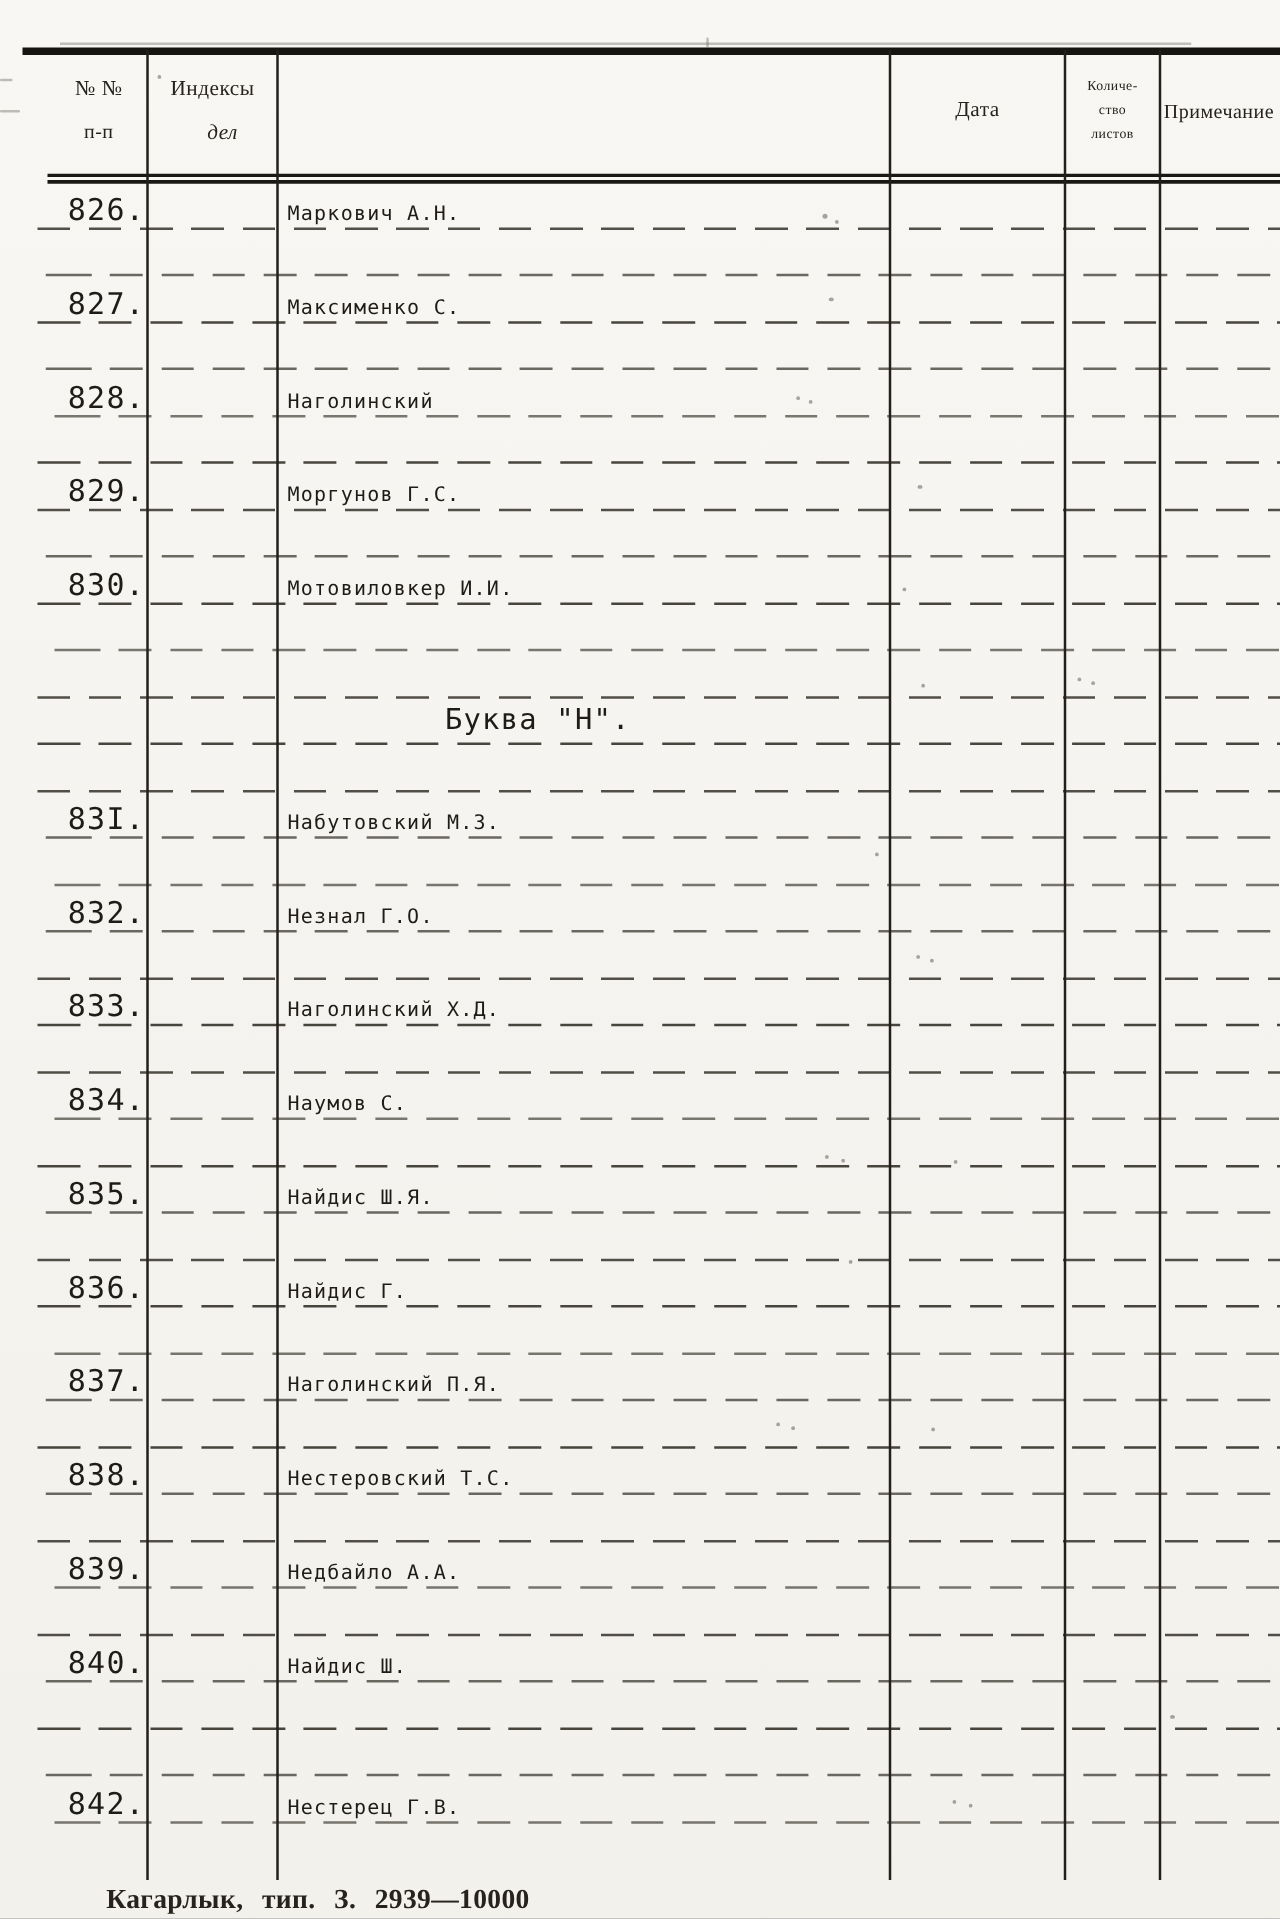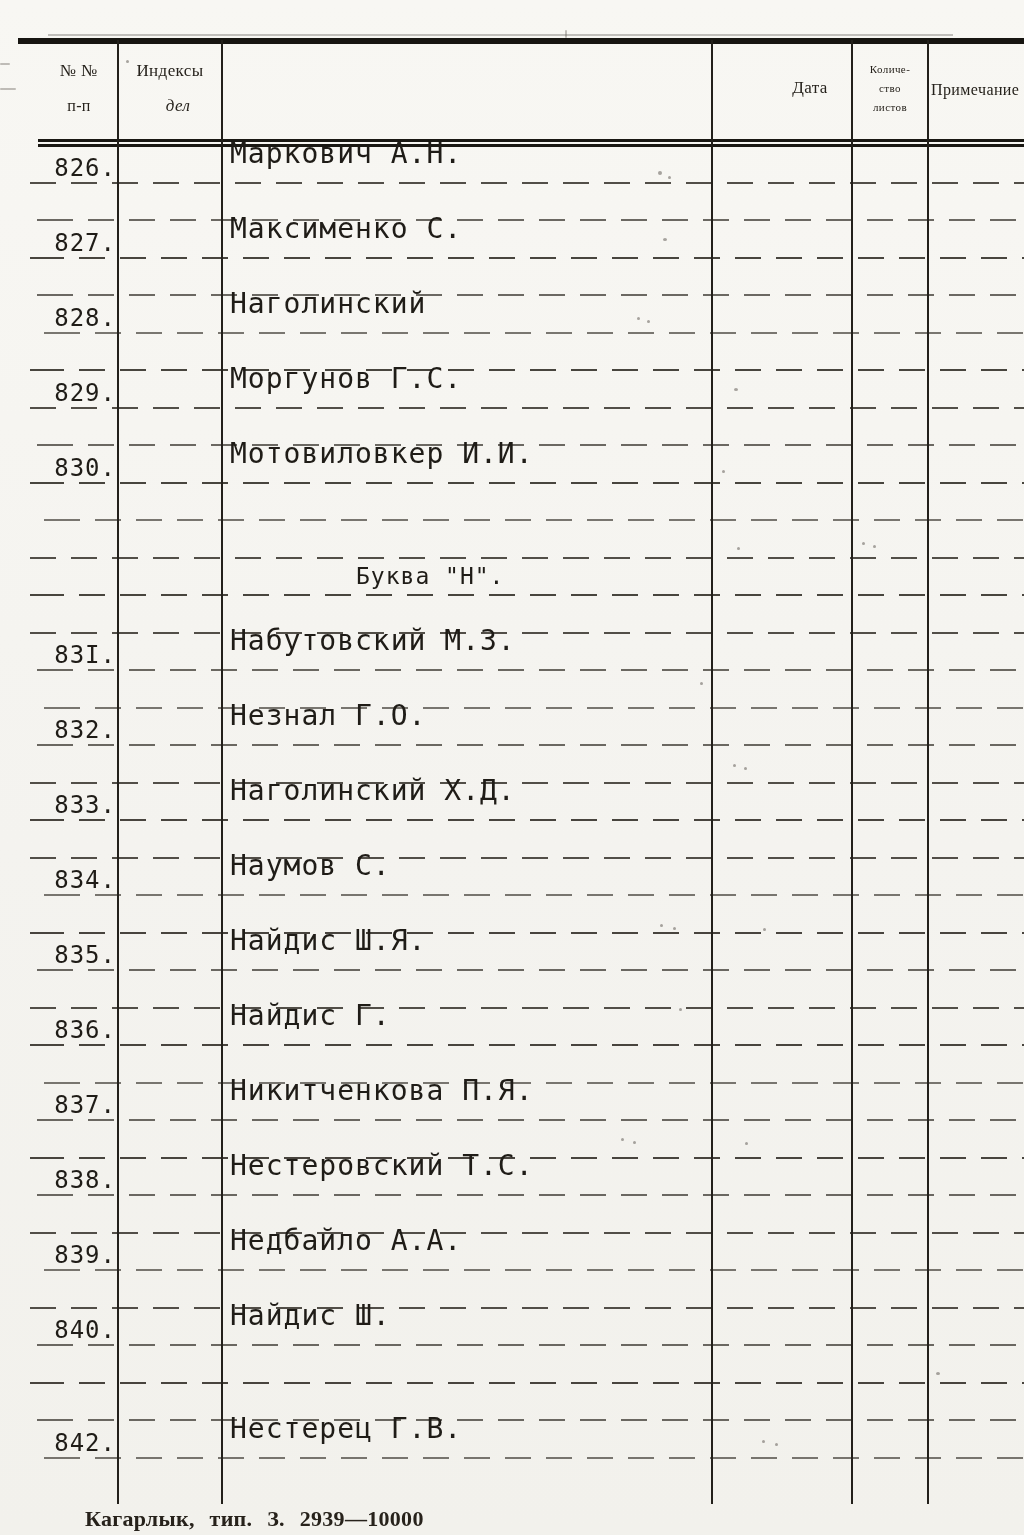--- a/index.html
+++ b/index.html
@@ -16,38 +16,38 @@
   .vline{position:absolute;top:40px;height:1464px;width:2px;background:#23201b;}
   #v1{left:117px;} #v2{left:221px;} #v3{left:711px;} #v4{left:851px;} #v5{left:927px;}
 
   
   .hdr{position:absolute;font-size:17px;letter-spacing:.4px;color:#26221c;text-align:center;line-height:1.1;}
   #h-no1{left:40px;top:62px;width:78px;}
   #h-no2{left:40px;top:97px;width:78px;font-size:16px;}
   #h-idx1{left:119px;top:62px;width:102px;}
   #h-idx2{left:119px;top:97px;width:118px;font-style:italic;}
   #h-titles{left:223px;top:78px;width:488px;word-spacing:16px;}
-  #h-date{left:713px;top:79px;width:138px;padding-left:28px;}
+  #h-date{left:713px;top:79px;width:138px;}
   #h-cnt{left:853px;top:60px;width:74px;font-size:11px;line-height:19px;}
   #h-note{left:931px;top:81px;width:96px;font-size:16px;text-align:left;white-space:nowrap;overflow:visible;}
 
   
   .body-rows{position:absolute;left:30px;top:146px;width:994px;}
   .band{position:relative;height:37.5px;}
   .band::after{content:"";position:absolute;left:0;right:0;bottom:0;height:2px;
     background-image:repeating-linear-gradient(90deg,#35312a 0 26px,rgba(0,0,0,0) 26px 41px);
     opacity:.85;}
   .band:nth-child(2n)::after{background-position:17px 0;opacity:.72;}
   .band:nth-child(3n)::after{background-position:8px 0;opacity:.9;}
   .band:nth-child(5n)::after{background-position:24px 0;opacity:.65;}
 
   .typed{font-family:"DejaVu Sans Mono","Liberation Mono",monospace;font-weight:normal;
     color:#1f1c17;line-height:1;letter-spacing:1px;}
   .num{position:absolute;left:20px;bottom:4px;width:66px;text-align:right;font-size:24px;}
-  .title{position:absolute;left:200px;bottom:16px;font-size:28px;white-space:nowrap;}
+  .title{position:absolute;left:200px;bottom:5px;font-size:16px;white-space:nowrap;}
   .section-title{position:absolute;left:326px;bottom:8px;font-size:23px;}
 
   
   .footer{position:absolute;left:85px;top:1506px;font-size:22px;font-weight:bold;
     word-spacing:9px;letter-spacing:.3px;color:#27221b;}
 
   
   .speck{position:absolute;background:#55504a;border-radius:50%;opacity:.5;}
   .mdash{position:absolute;background:#6a645c;opacity:.4;border-radius:1px;}
 </style>
@@ -127,21 +127,21 @@
         <span class="typed title">Найдис Ш.Я.</span>
       </div>
       <div class="band blank"></div>
       <div class="band entry">
         <span class="typed num">836.</span>
         <span class="typed title">Найдис Г.</span>
       </div>
       <div class="band blank"></div>
       <div class="band entry">
         <span class="typed num">837.</span>
-        <span class="typed title">Никитченкова П.Я.</span>
+        <span class="typed title">Наголинский П.Я.</span>
       </div>
       <div class="band blank"></div>
       <div class="band entry">
         <span class="typed num">838.</span>
         <span class="typed title">Нестеровский Т.С.</span>
       </div>
       <div class="band blank"></div>
       <div class="band entry">
         <span class="typed num">839.</span>
         <span class="typed title">Недбайло А.А.</span>

